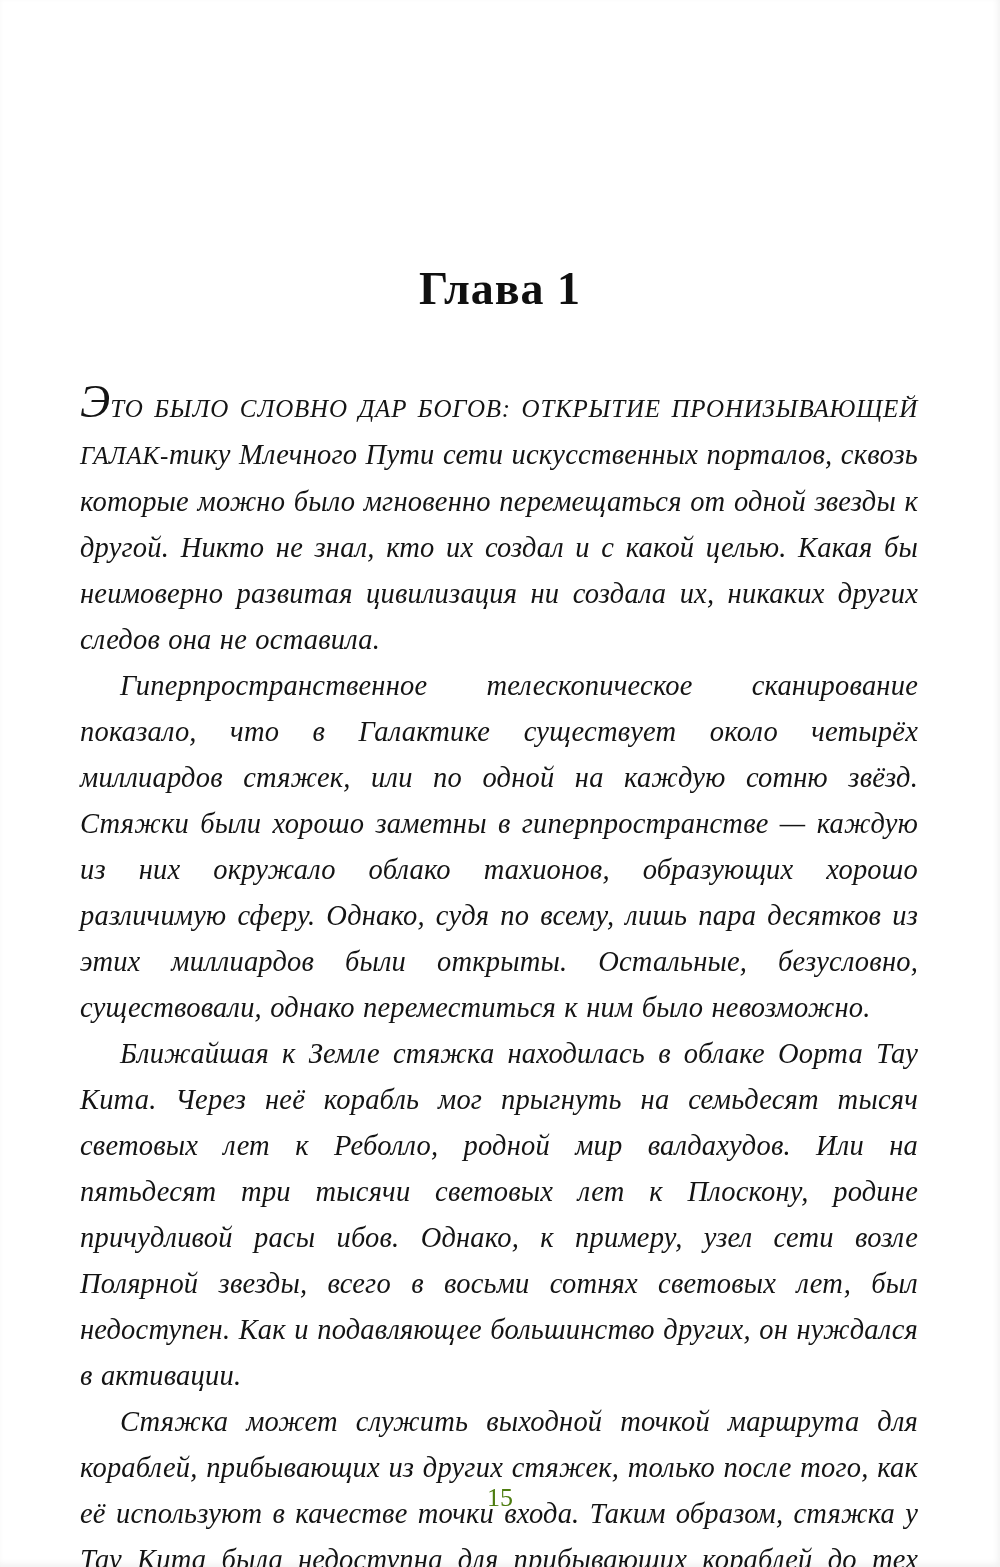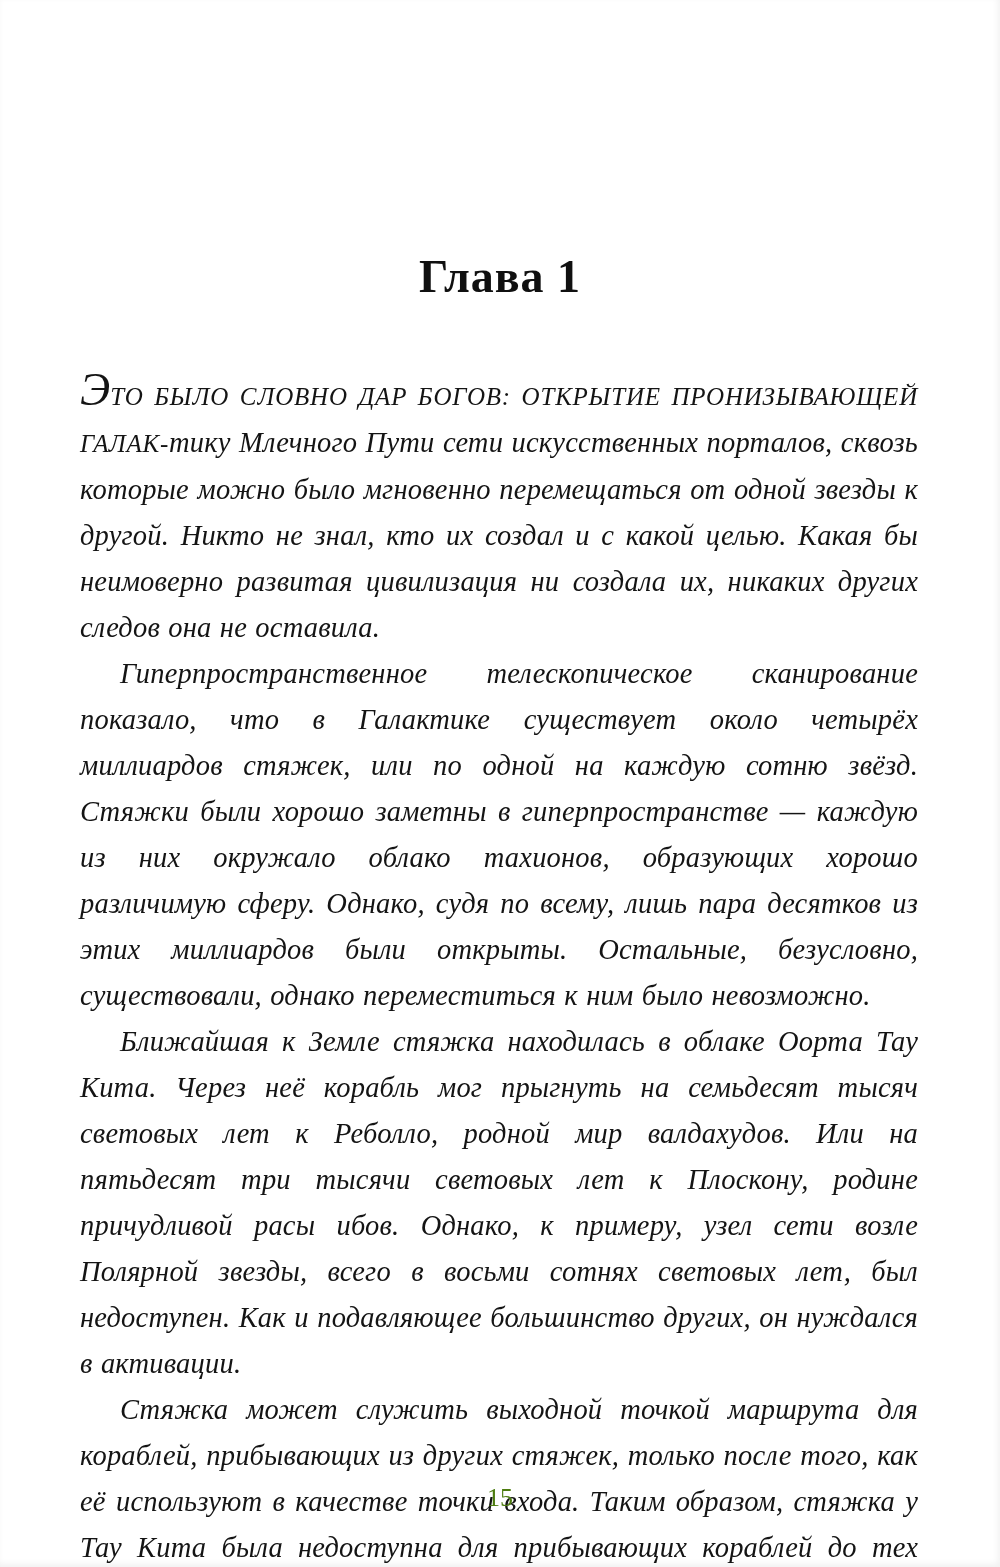--- a/index.html
+++ b/index.html
@@ -12,21 +12,21 @@
       width: 1000px;
       height: 1567px;
       margin: 0 auto;
       background: #ffffff;
       box-shadow: inset -2px -3px 6px rgba(0,0,0,0.06);
       font-family: "Liberation Serif", "DejaVu Serif", serif;
       color: #141414;
       overflow: hidden;
     }
     .chapter-title {
-      margin: 0;
+      margin: 12px;
       padding-top: 250px;
       text-align: center;
       font-size: 46px;
       font-weight: 600;
       letter-spacing: 1px;
       color: #101010;
     }
     .body-text {
       margin: 70px 82px 0 80px;
       font-size: 28.5px;

